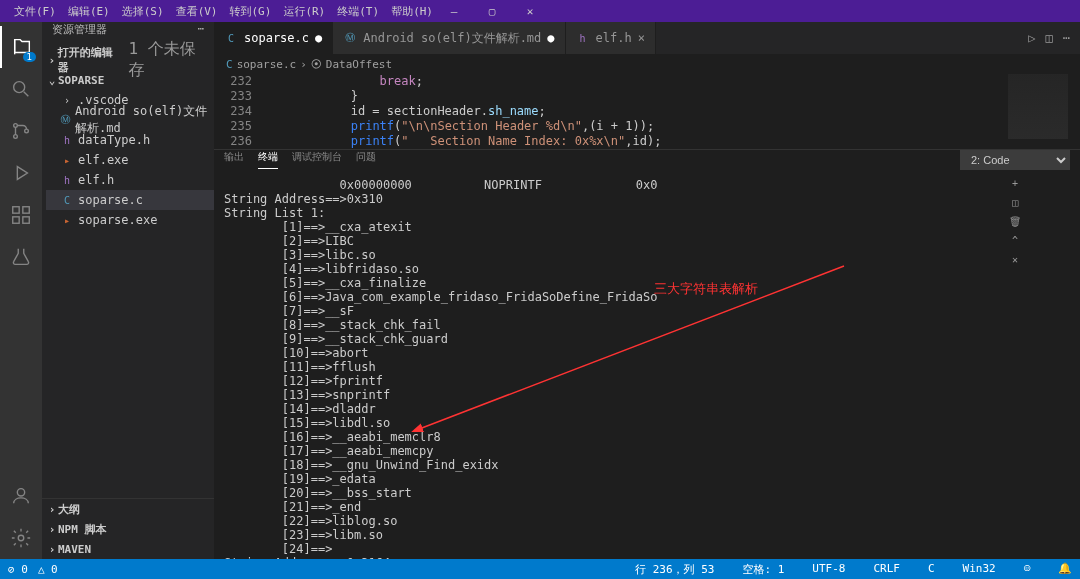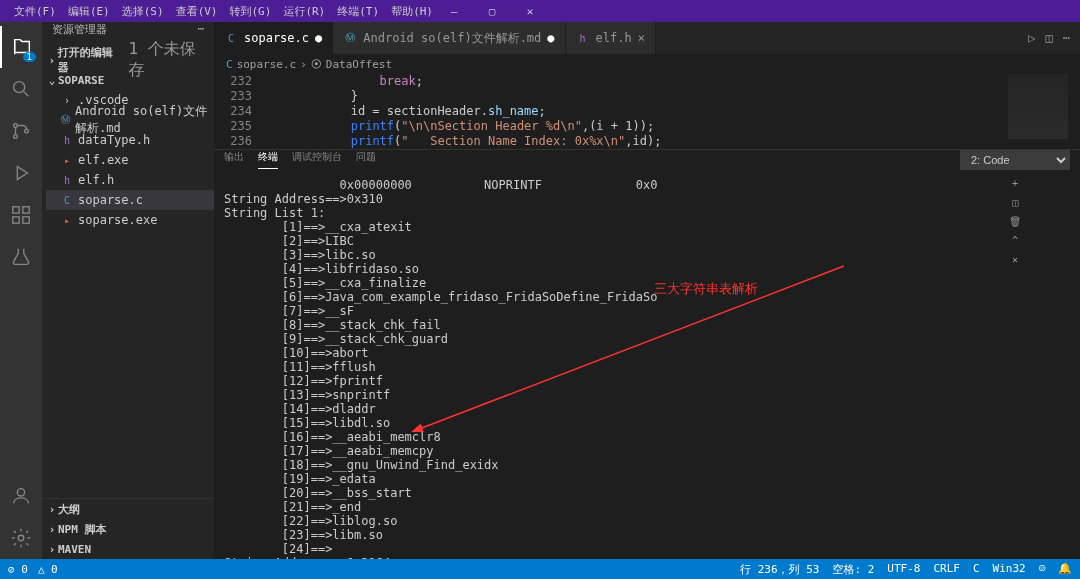--- a/index.html
+++ b/index.html
@@ -227,21 +227,21 @@
     .status-bar {
       height: 20px;
       background: #007acc;
       display: flex;
       align-items: center;
       padding: 0 8px;
       font-size: 11px;
       color: #fff;
       gap: 10px;
     }
-    .status-right { margin-left: auto; display: flex; gap: 13px; }
+    .status-right { margin-left: auto; display: flex; gap: 28px; }
     .status-item { cursor: pointer; }
   </style>
 </head>
 <body>
 
 <div class="title-bar">
   <span class="menu-item">文件(F)</span>
   <span class="menu-item">编辑(E)</span>
   <span class="menu-item">选择(S)</span>
   <span class="menu-item">查看(V)</span>
@@ -487,21 +487,21 @@
       </div>
     </div>
   </div>
 </div>
 
 <div class="status-bar">
   <span class="status-item">⊘ 0</span>
   <span class="status-item">△ 0</span>
   <div class="status-right">
     <span class="status-item">行 236，列 53</span>
-    <span class="status-item">空格: 2</span>
+    <span class="status-item">空格: 1</span>
     <span class="status-item">UTF-8</span>
     <span class="status-item">CRLF</span>
     <span class="status-item">C</span>
     <span class="status-item">Win32</span>
     <span class="status-item">☺</span>
     <span class="status-item">🔔</span>
   </div>
 </div>
 
 </body></html>

